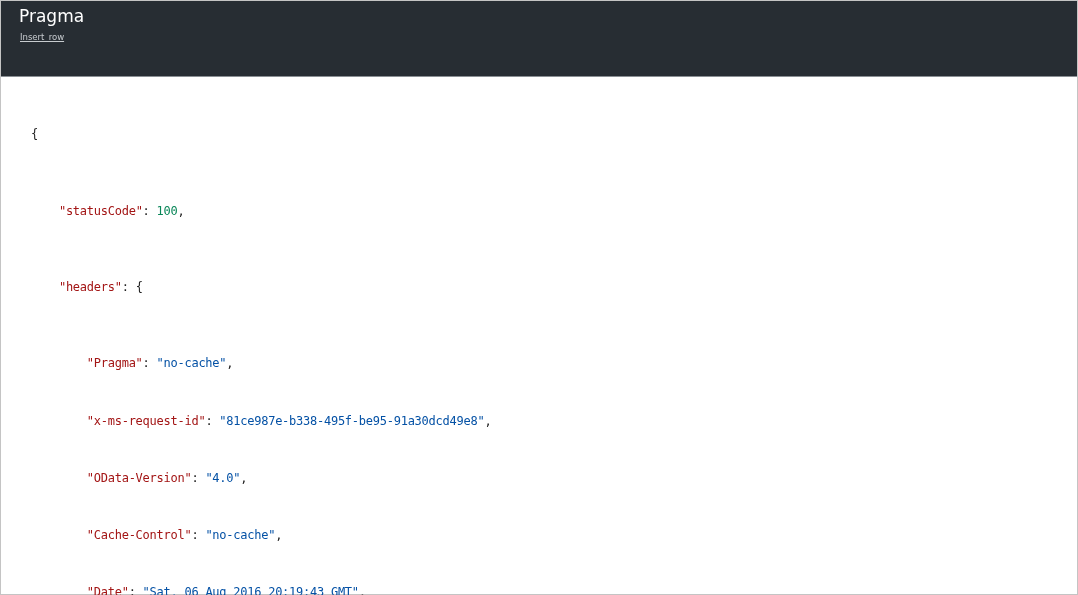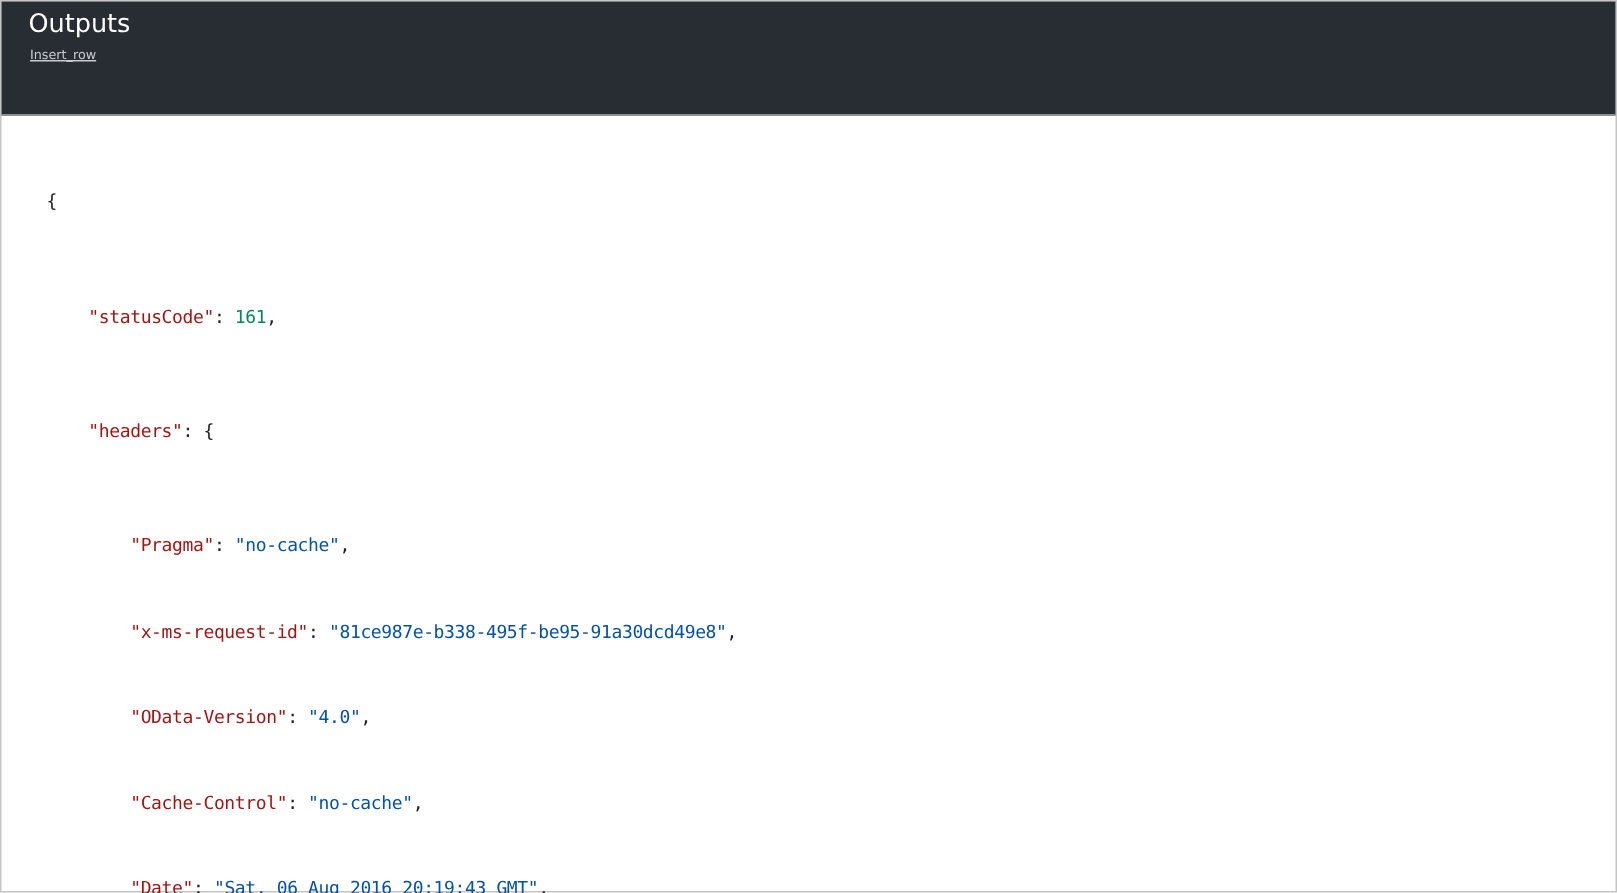--- a/index.html
+++ b/index.html
@@ -42,29 +42,29 @@
   .k { color: #a31515; }
   .s { color: #0451a5; }
   .n { color: #098658; }
   .p { color: #222222; }
 </style>
 </head>
 <body>
 
 <div class="panel">
   <div class="header">
-    <div class="title">Outputs</div>
+    <div class="title">Pragma</div>
     <div class="subtitle">Insert_row</div>
   </div>
 </div>
 
 <div class="code">
   <div class="line p">{</div>
 
-  <div class="line">    <span class="k">"statusCode"</span><span class="p">: </span><span class="n">161</span><span class="p">,</span></div>
+  <div class="line">    <span class="k">"statusCode"</span><span class="p">: </span><span class="n">100</span><span class="p">,</span></div>
 
   <div class="line">    <span class="k">"headers"</span><span class="p">: {</span></div>
 
   <div class="line">        <span class="k">"Pragma"</span><span class="p">: </span><span class="s">"no-cache"</span><span class="p">,</span></div>
   <div class="line">        <span class="k">"x-ms-request-id"</span><span class="p">: </span><span class="s">"81ce987e-b338-495f-be95-91a30dcd49e8"</span><span class="p">,</span></div>
   <div class="line">        <span class="k">"OData-Version"</span><span class="p">: </span><span class="s">"4.0"</span><span class="p">,</span></div>
   <div class="line">        <span class="k">"Cache-Control"</span><span class="p">: </span><span class="s">"no-cache"</span><span class="p">,</span></div>
   <div class="line">        <span class="k">"Date"</span><span class="p">: </span><span class="s">"Sat, 06 Aug 2016 20:19:43 GMT"</span><span class="p">,</span></div>
   
   

